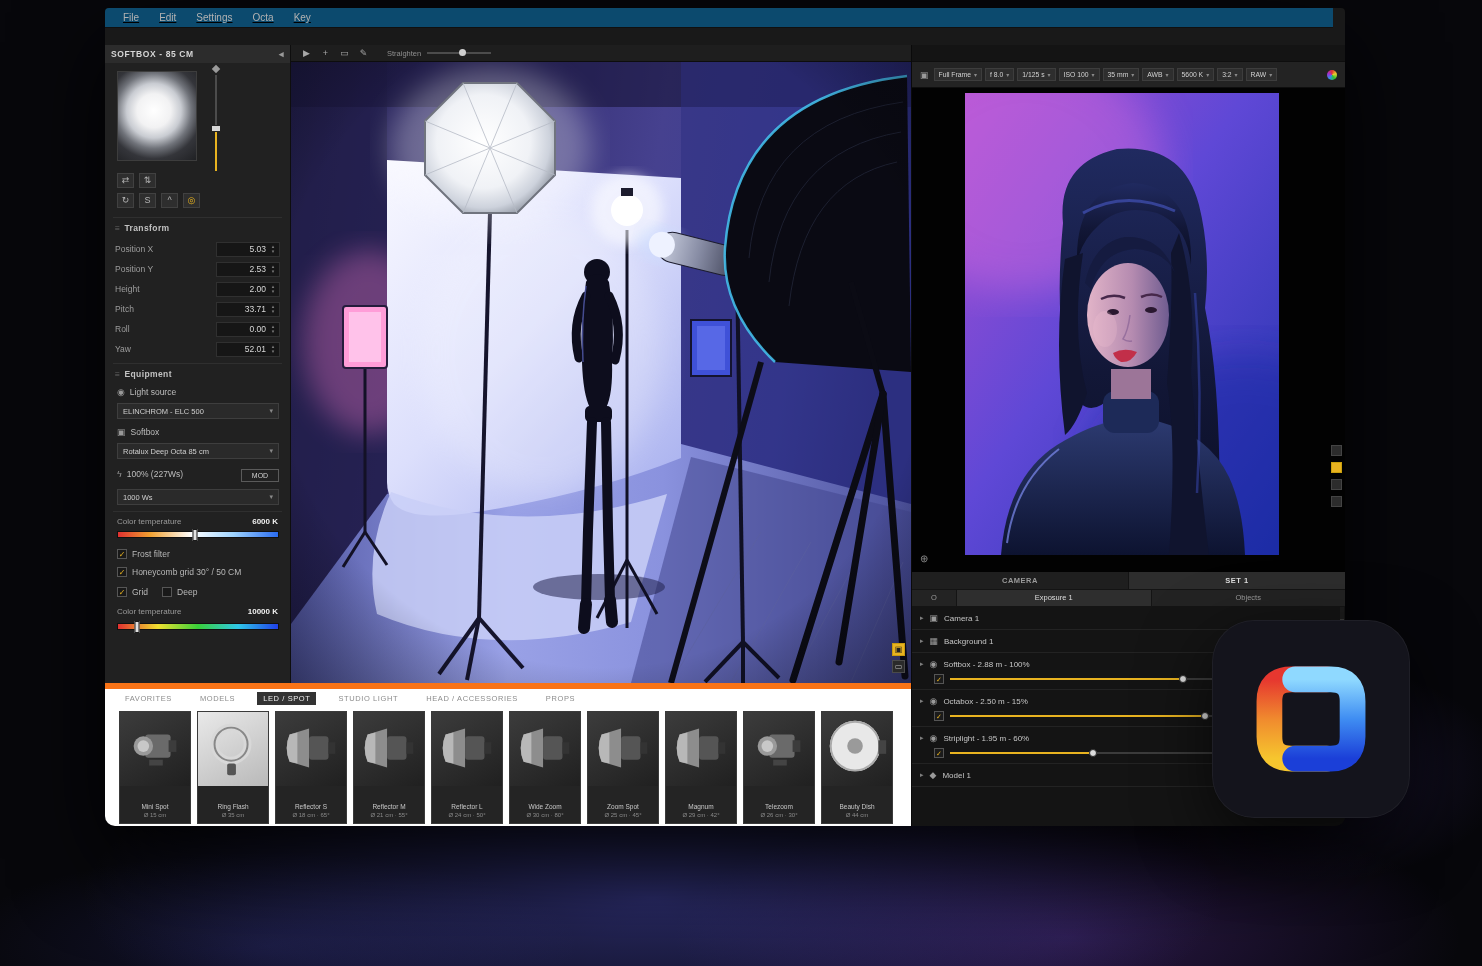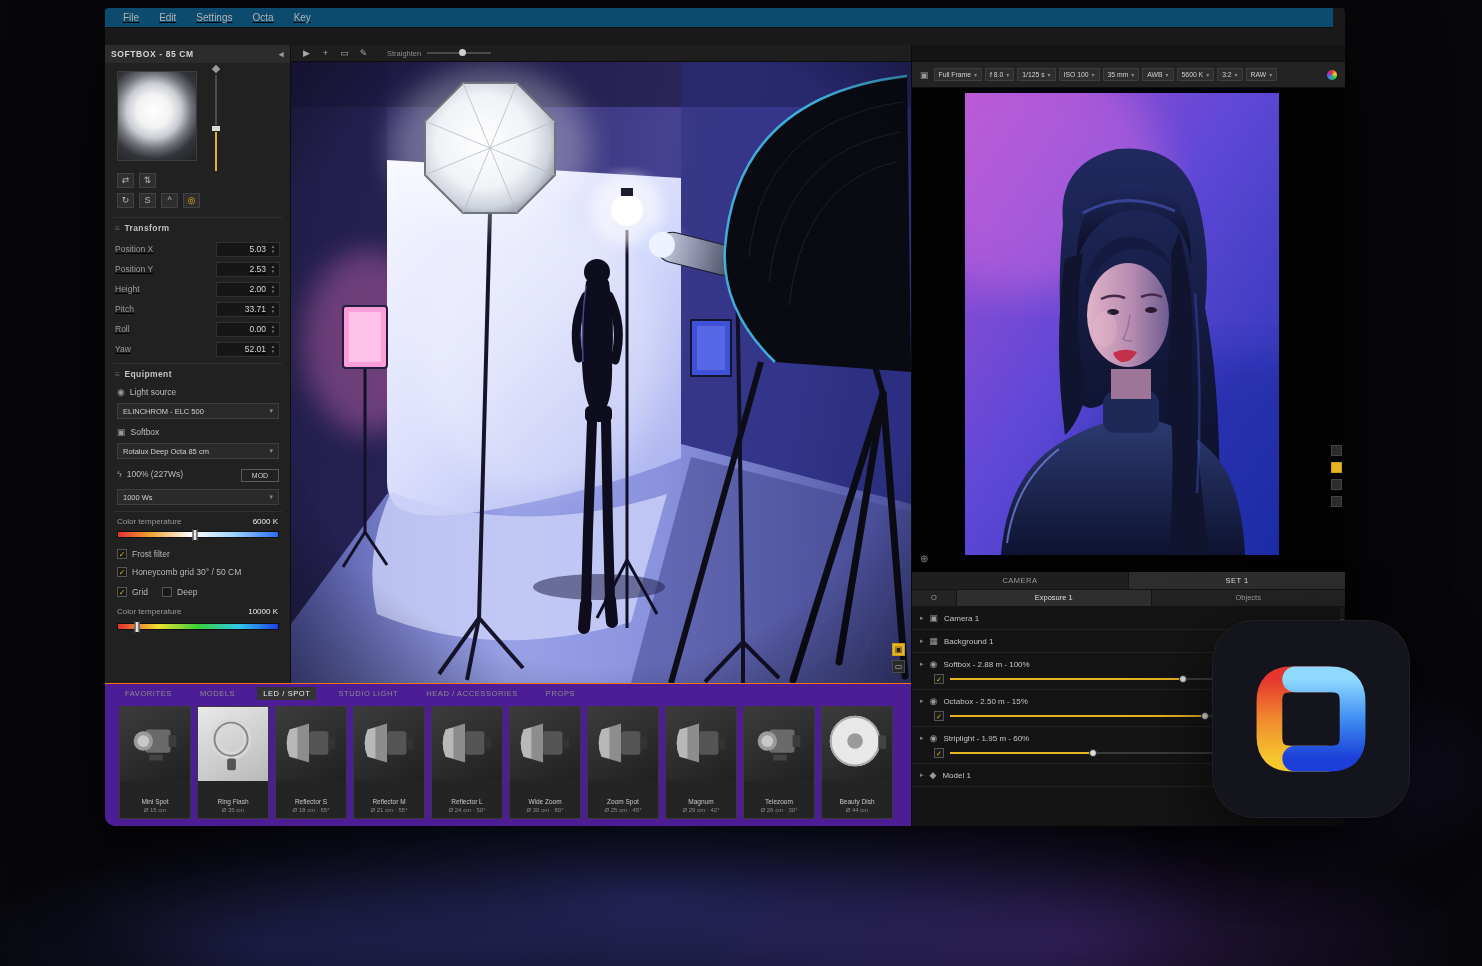--- a/index.html
+++ b/index.html
@@ -49,40 +49,40 @@
   .vslider .fill  { position:absolute; left:4px; bottom:0; width:2px; background:var(--accent,#e8b320); }
   .vslider .handle{ position:absolute; left:0; width:10px; height:7px; background:#d8d8d8; border:1px solid #222; }
   .btnrow { position:absolute; display:flex; gap:5px; }
   .ibtn { width:17px; height:15px; background:#2e2e2e; border:1px solid #414141; color:#b5b5b5;
           font-size:9px; line-height:13px; text-align:center; }
   .ibtn.accent { color:var(--accent,#e8b320); }
   .sep { position:absolute; left:8px; right:8px; height:1px; background:#2f2f2f; }
   .section-h { position:absolute; left:10px; font-size:8.5px; font-weight:bold; color:#c2c2c2; letter-spacing:.4px; }
   .section-h .grip { color:#666; margin-right:4px; font-weight:normal; }
   .trows { position:absolute; left:0; top:194px; right:0; }
-  .trow { display:flex; align-items:center; height:20px; padding:0 10px; justify-content:space-between;text-decoration:underline; }
+  .trow { display:flex; align-items:center; height:20px; padding:0 10px; justify-content:space-between; }
   .tlabel { font-size:8.5px; color:#9c9c9c; }
   .tvalue { position:relative; width:64px; height:15px; background:#161616; border:1px solid #303030;
             display:flex; align-items:center; justify-content:flex-end; padding-right:13px; }
   .tval { font-size:8.5px; color:#d6d6d6; }
   .steppers { position:absolute; right:1px; top:0; bottom:0; width:10px; display:flex;
               flex-direction:column; justify-content:center; }
   .steppers span { font-size:5px; color:#7c7c7c; line-height:5px; text-align:center; }
   .eq-row { position:absolute; left:12px; display:flex; align-items:center; gap:5px;
             font-size:8.5px; color:#bdbdbd; }
   .eq-icon { color:#999; font-size:9px; }
   .drop { position:absolute; left:12px; width:162px; height:16px; background:#2a2a2a;
           border:1px solid #3e3e3e; display:flex; align-items:center; justify-content:space-between;
           padding:0 5px; font-size:7.5px; color:#cfcfcf; }
   .dcaret { color:#8a8a8a; font-size:7px; }
   .mod-btn { position:absolute; left:136px; width:38px; height:13px; border:1px solid #5a5a5a;
              font-size:7px; color:#cfcfcf; text-align:center; line-height:12px; }
   .ct-row { position:absolute; left:12px; right:12px; display:flex; justify-content:space-between;
             font-size:8px; color:#9a9a9a; }
-  .ct-val { color:#efefef; font-weight:normal; }
+  .ct-val { color:#efefef; font-weight:bold; }
   .gradbar { position:absolute; left:12px; width:162px; height:7px; border:1px solid #101010; }
   .gradbar.temp { background:linear-gradient(90deg,#e03030,#f0a030 20%,#ffffff 46%,#9fd4ff 72%,#2a6cf0); }
   .gradbar.spectrum { background:linear-gradient(90deg,#e03030,#f0e030 25%,#39d039 50%,#2fc8e8 75%,#2040e8); }
   .ghandle { position:absolute; top:-3px; width:5px; height:12px; background:#e2e2e2;
              border:1px solid #1a1a1a; transform:translateX(-50%); }
   .checkrow { position:absolute; left:12px; display:flex; gap:14px; align-items:center; }
   .check { display:flex; align-items:center; gap:5px; font-size:8.5px; color:#b8b8b8; }
   .cbox { width:10px; height:10px; background:#191919; border:1px solid #565656;
           color:var(--accent,#e8b320); font-size:8px; line-height:9px; text-align:center; }
 
@@ -104,22 +104,22 @@
   .wm-light { font-size:35px; font-weight:300; color:#f3f3f5; letter-spacing:1px; }
   .wm-bold  { font-size:35px; font-weight:800; color:#ffffff; letter-spacing:1px; }
   .wm-bar { margin-top:2px; padding:3px 4px; background:var(--wm-bar,#f2c200);
             color:var(--wm-text,#8a1d1d); font-size:8.5px; font-weight:bold; }
   .vcorner { position:absolute; right:6px; bottom:10px; display:flex; flex-direction:column; gap:4px; }
   .vc-btn { width:13px; height:13px; background:#2a2a2a; border:1px solid #4a4a4a; font-size:8px;
             color:#bbb; text-align:center; line-height:11px; }
   .vc-btn.accent { background:var(--accent,#e8b320); color:#222; border-color:#c89a10; }
 
   
-  .library { position:absolute; left:0; top:675px; width:806px; height:169px; background:#4c1d95;
-             border-top:1px solid #f97316; }
+  .library { position:absolute; left:0; top:675px; width:806px; height:169px; background:#ffffff;
+             border-top:6px solid #f97316; }
   .lib-tabs { position:absolute; left:14px; top:3px; display:flex; gap:16px; align-items:center; }
   .lib-tab { font-size:7.5px; letter-spacing:.6px; color:#8c8c8c; padding:2px 6px; }
   .lib-tab.active { background:#333333; color:#eeeeee; }
   .lib-items { position:absolute; left:14px; top:22px; display:flex; gap:6px; }
   .lib-item { width:72px; height:113px; background:#242424; border:1px solid #3a3a3a; position:relative; }
   .lib-thumb { position:absolute; left:0; top:0; right:0; height:74px;
                background:linear-gradient(150deg,#3c3c3c,#202020); }
   .lib-item.light .lib-thumb { background:linear-gradient(150deg,#e9e9e9,#b9b9b9); }
   .lib-thumb svg { width:100%; height:100%; display:block; }
   .lib-cap { position:absolute; left:2px; right:2px; bottom:4px; text-align:center; }
@@ -137,21 +137,21 @@
   .chip { display:flex; align-items:center; gap:3px; background:#2e2e2e; border:1px solid #3d3d3d;
           padding:2px 4px; }
   .chip-label { font-size:6.8px; color:#d2d2d2; white-space:nowrap; }
   .chip-caret { font-size:6px; color:#8a8a8a; }
   .color-dot { width:10px; height:10px; border-radius:50%; margin-left:4px;
                background:conic-gradient(#e03030,#e8d030,#30c030,#3090e8,#a030d8,#e03030); }
   .cam-preview { position:absolute; left:0; top:43px; right:0; height:484px; background:#020202; }
   .portrait { position:absolute; left:53px; top:5px; width:314px; height:462px; }
   .portrait svg { width:100%; height:100%; display:block; }
   .pan-btn { position:absolute; left:8px; bottom:8px; font-size:10px; color:#8a8a8a; }
-  .view-tabs { position:absolute; left:0; top:527px; right:0; height:17px; display:flex; gap:1px; }
+  .view-tabs { position:absolute; left:0; top:527px; right:0; height:17px; display:flex; gap:1px;font-weight:bold; }
   .view-tab { flex:1; background:#1f1f1f; font-size:7.5px; color:#9a9a9a; text-align:center;
               line-height:17px; letter-spacing:.5px; }
   .view-tab.active { background:#2d2d2d; color:#dddddd; }
   .filter-tabs { position:absolute; left:0; top:545px; right:0; height:16px; display:flex; gap:1px; }
   .filter-tab { background:#232323; font-size:7.5px; color:#9a9a9a; text-align:center;
                 line-height:16px; flex:1; }
   .filter-tab:first-child { flex:0 0 44px; }
   .filter-tab.active { background:#2e2e2e; color:#dddddd; }
   .layers { position:absolute; left:0; top:562px; right:6px; bottom:0; overflow:hidden; }
   .layer-row { border-bottom:1px solid #232323; padding:3px 8px; }

